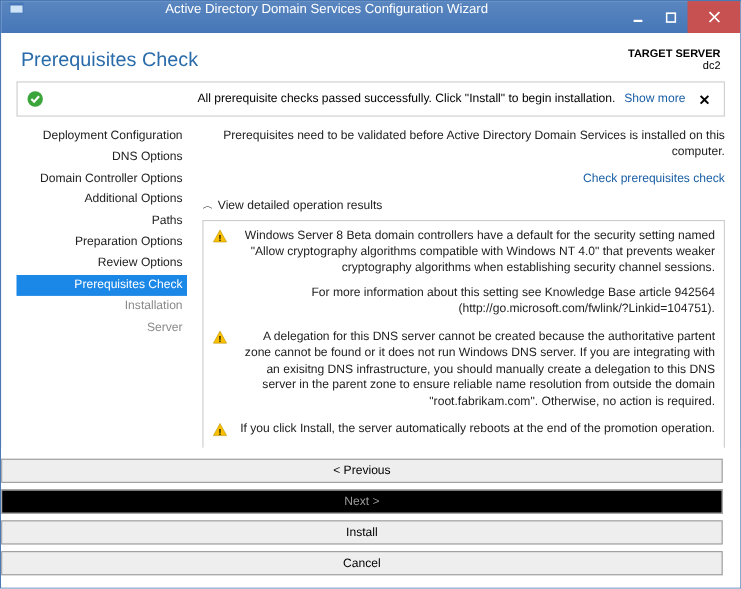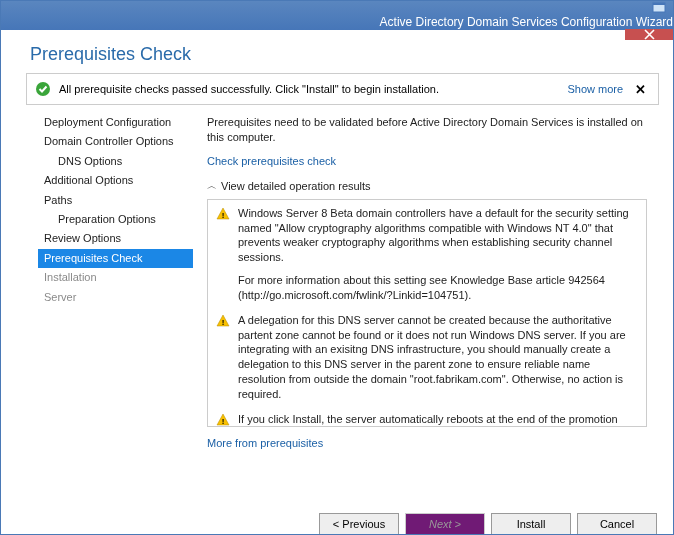--- a/index.html
+++ b/index.html
@@ -1,38 +1,38 @@
 <!DOCTYPE html>
 <html><head>
 <meta charset="utf-8">
 <style>
   * { box-sizing: border-box; margin: 0; padding: 0; }
   body { font-family: "Segoe UI", Arial, sans-serif; font-size: 11px; background: #fff; width: 674px; height: 535px; overflow: hidden; border: 1px solid #4a79b6; }
   
-  .titlebar { height: 29px; background: linear-gradient(#5a86bf, #4676b8); color: #fff; display: flex; align-items: flex-end; flex-direction: column; }
+  .titlebar { height: 29px; background: linear-gradient(#5a86bf, #4676b8); color: #fff; display: flex; align-items: flex-start; }
   .titlebar .sys-icon { width: 28px; display:flex; align-items:center; justify-content:center; }
   .titlebar .title { flex: 1; text-align: center; font-size: 12px; }
   .titlebar .win-controls { display: flex; height: 100%; }
   .titlebar .win-btn { width: 30px; display:flex; align-items:center; justify-content:center; color:#fff; }
   .titlebar .win-btn.close { width: 48px; background: #c75050; }
   
   .content { position: relative; padding: 0; }
   
   .header-row { display:flex; justify-content: space-between; padding: 14px 18px 8px 18px; }
   .page-title { color: #2a6baa; font-size: 18px; font-weight: 400; }
   .target-server { text-align: right; font-size: 10px; line-height: 1.1; }
   .target-server .lbl { font-weight: bold; }
   
   .status-bar { margin: 0 14px 6px 14px; border: 1px solid #ccc; padding: 7px 8px; display:flex; align-items:center; gap:8px; font-size: 11px; }
   .status-bar .ok-icon svg { display:block; }
-  .status-bar .msg { flex:1; }
+  .status-bar .msg { flex:1;text-align:right; }
   .status-bar .show-more { color: #1a5fa5; cursor:pointer; }
   .status-bar .close-x { font-weight:bold; font-size:13px; cursor:pointer; padding: 0 4px;}
   
-  .body { display:flex; padding: 0 26px; }
+  .body { display:flex; padding: 0 14px; text-align: right; }
   
   .sidebar { width: 155px; font-size: 11px; padding-top:2px; }
   .sidebar .item { padding: 2px 4px 2px 6px; cursor:default; line-height:1.4; color:#222; }
   .sidebar .item.indent { padding-left: 20px; }
   .sidebar .item.selected { background: #1b87e6; color:#fff; }
   .sidebar .item.disabled { color:#8a8a8a; }
   
   .main { flex:1; padding: 4px 0 0 14px; font-size:11px; color:#222; }
   .main .intro { margin-bottom:10px; line-height:1.35; }
   .link { color:#1a5fa5; cursor:pointer; }
@@ -42,23 +42,23 @@
   .details-header .chev { font-size:10px; }
   
   .results-box { border:1px solid #ccc; height:228px; overflow-y:auto; padding:6px 8px; margin-bottom:10px; }
   .result-item { display:flex; gap:8px; margin-bottom:10px; line-height:1.35; }
   .result-item .warn-icon { flex:0 0 14px; padding-top:1px;}
   .result-item .txt { flex:1; }
   .result-item .txt p + p { margin-top:8px; }
   
   .more-link { margin-top:2px; }
   
-  .button-row { position:absolute; bottom:0; left:0; right:0; padding:10px 16px 0 0; display:flex; justify-content:flex-end; gap:6px; background:#fff;}
+  .button-row { position:absolute; bottom:0; left:0; right:0; padding:10px 16px 12px 0; display:flex; justify-content:flex-end; gap:6px; background:#fff;flex-direction:column;}
   .btn { min-width:80px; height:22px; border:1px solid #999; background:#eee; font-size:11px; font-family:inherit; cursor:pointer; }
-  .btn:disabled { color:#999; border-color:#ccc; background:#701a75; cursor:default;font-style:italic;}
+  .btn:disabled { color:#999; border-color:#ccc; background:#000000; cursor:default;}
   
   .warn-tri { fill:#f8c000; stroke:#b58b00; stroke-width:0.5;}
   .warn-bang { fill:#000; font-size:8px; font-weight:bold;}
 </style>
 </head>
 <body>
 
 <div class="titlebar">
   <div class="sys-icon">
     <svg width="14" height="14" viewBox="0 0 14 14">
@@ -79,43 +79,47 @@
         </svg>
       </div>
     <div class="win-btn close">
         <svg width="11" height="11">
           <path d="M1 1 L10 10 M10 1 L1 10" stroke="#fff" stroke-width="1.6"></path>
         </svg>
       </div>
   </div>
 </div>
 
-<div class="content" style="height:505px;margin-left:11px;">
+<div class="content" style="height:505px;">
 
   <div class="header-row">
     <div class="page-title">Prerequisites Check</div>
+    <div class="target-server">
+      <div class="lbl">TARGET SERVER</div>
+      <div>dc2</div>
+    </div>
   </div>
 
   <div class="status-bar">
     <span class="ok-icon">
       <svg width="16" height="16" viewBox="0 0 16 16">
           <circle cx="8" cy="8" r="7" fill="#3aa53a"></circle>
           <path d="M4.5 8 L7 10.5 L11.5 5.5" stroke="#fff" stroke-width="2" fill="none"></path>
         </svg>
     </span>
     <span class="msg">All prerequisite checks passed successfully. Click "Install" to begin installation.</span>
     <span class="show-more link">Show more</span>
     <span class="close-x">✕</span>
   </div>
 
   <div class="body">
     <div class="sidebar" id="sidebar">
         <div class="item">Deployment Configuration</div>
+        <div class="item indent">DNS Options</div>
         <div class="item">Domain Controller Options</div>
-        <div class="item indent">DNS Options</div>
         <div class="item">Additional Options</div>
         <div class="item">Paths</div>
         <div class="item indent">Preparation Options</div>
         <div class="item">Review Options</div>
         <div class="item selected">Prerequisites Check</div>
         <div class="item disabled">Installation</div>
         <div class="item disabled">Server</div>
       </div>
 
     <div class="main">

